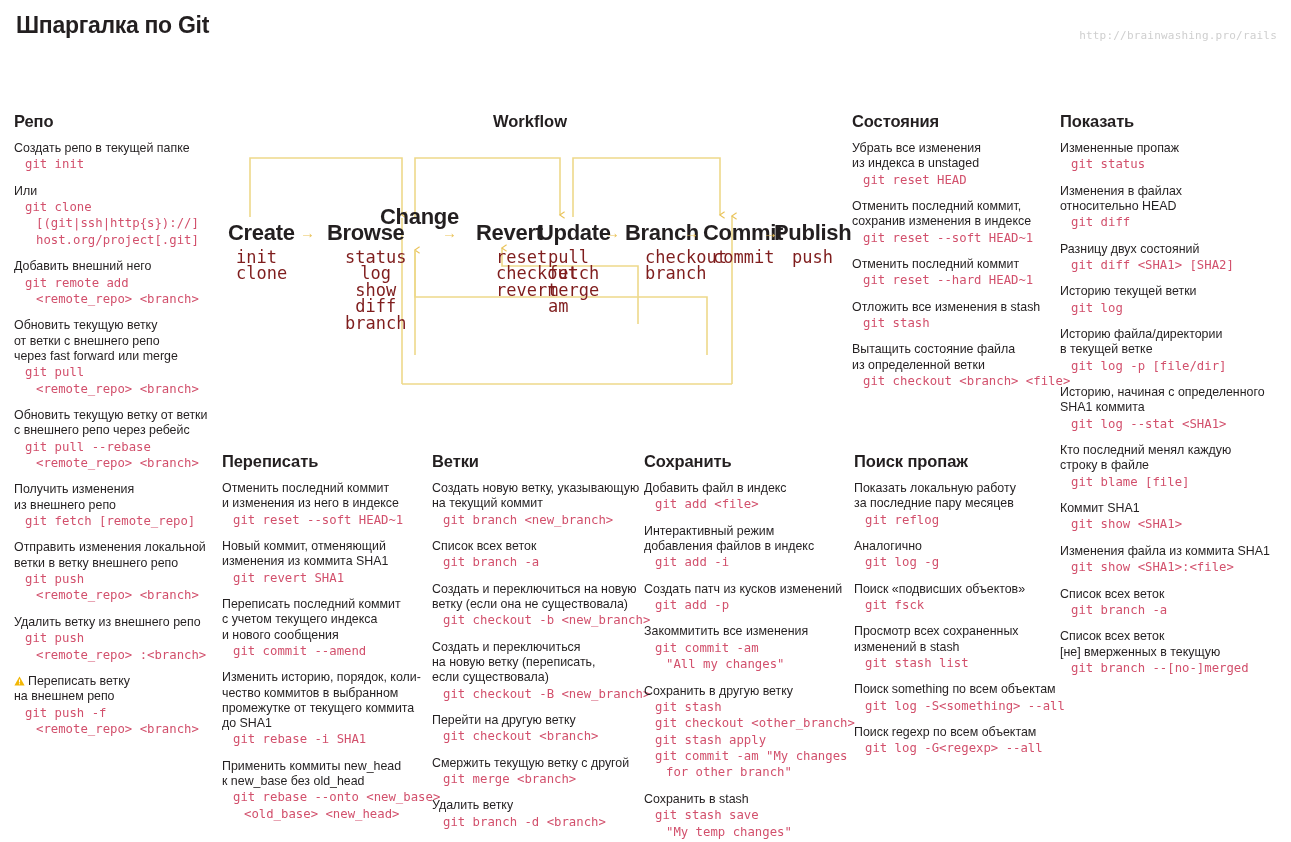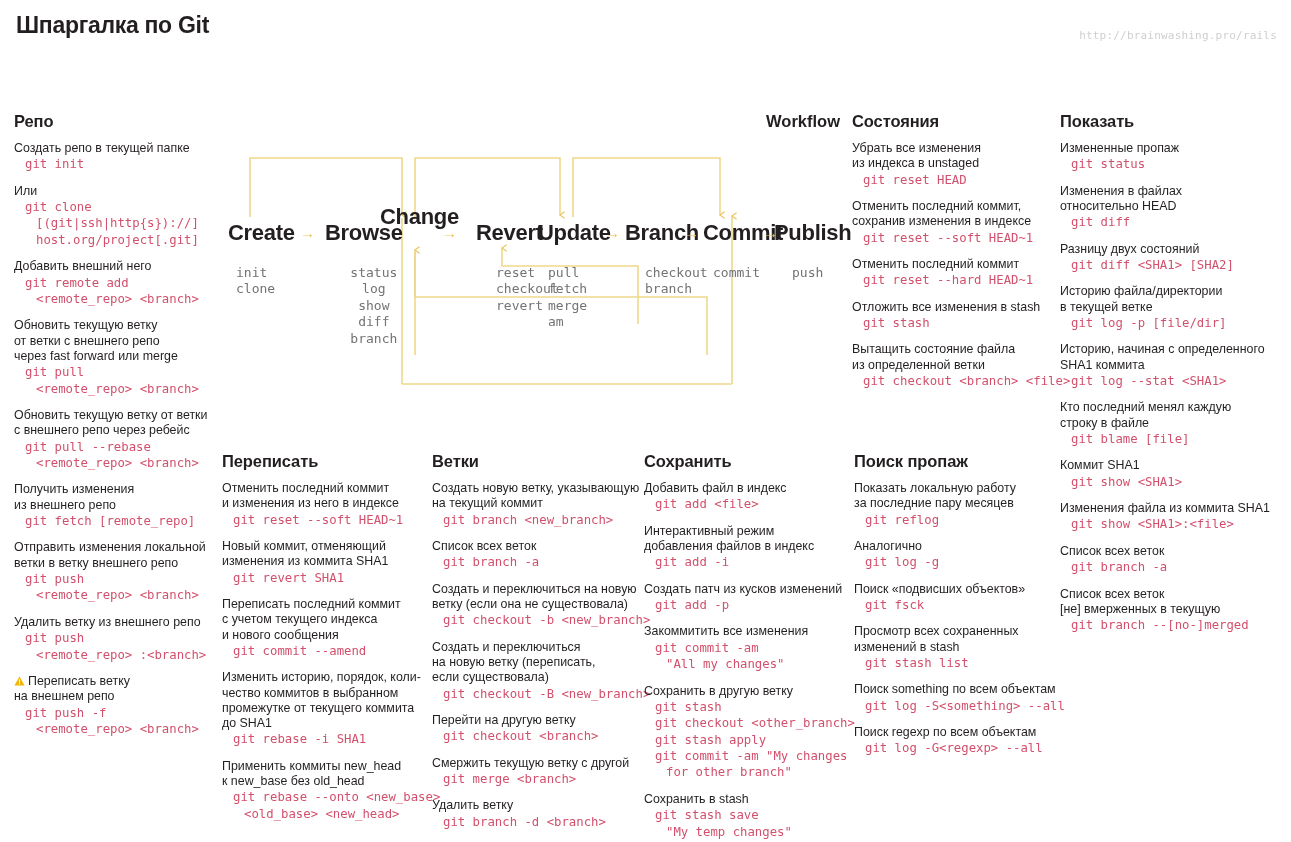--- a/index.html
+++ b/index.html
@@ -46,33 +46,33 @@
   .code.ind{padding-left:22px;}
   .warn{
     display:inline-block;width:11px;height:10px;
     vertical-align:-1px;margin-right:3px;position:relative;
   }
   .warn svg{display:block;}
 
   
   #workflow{position:absolute;left:220px;top:112px;width:620px;height:290px;}
   #workflow .wf-title{
-    position:absolute;left:0;top:0;width:620px;text-align:right;
+    position:absolute;left:0;top:0;width:620px;text-align:center;
     font-size:16.5px;font-weight:bold;color:#231f20;
   }
   #workflow svg{position:absolute;left:0;top:0;}
   .wf-node{position:absolute;}
   .wf-name{
     font-size:22px;font-weight:bold;color:#231f20;
     white-space:nowrap;letter-spacing:-0.3px;
   }
   .wf-cmds{
     font-family:"DejaVu Sans Mono","Liberation Mono",monospace;
-    font-size:13px;line-height:16.4px;color:#737373;
-    margin-top:19px;white-space:pre;
+    font-size:17px;line-height:16.4px;color:#7f1d1d;
+    margin-top:3px;white-space:pre;
   }
   .wf-arrow{
     position:absolute;color:#e8c martial;
   }
   .wf-arrow{
     position:absolute;
     font-size:15px;color:#eac45c;line-height:1;
   }
 </style>
 </head>
@@ -266,20 +266,24 @@
         <div class="blk">
           <div class="desc">Изменения в файлах</div>
           <div class="desc">относительно HEAD</div>
           <div class="code">git diff</div>
         </div>
         <div class="blk">
           <div class="desc">Разницу двух состояний</div>
           <div class="code">git diff &lt;SHA1&gt; [SHA2]</div>
         </div>
         <div class="blk">
+          <div class="desc">Историю текущей ветки</div>
+          <div class="code">git log</div>
+        </div>
+        <div class="blk">
           <div class="desc">Историю файла/директории</div>
           <div class="desc">в текущей ветке</div>
           <div class="code">git log -p [file/dir]</div>
         </div>
         <div class="blk">
           <div class="desc">Историю, начиная с определенного</div>
           <div class="desc">SHA1 коммита</div>
           <div class="code">git log --stat &lt;SHA1&gt;</div>
         </div>
         <div class="blk">

